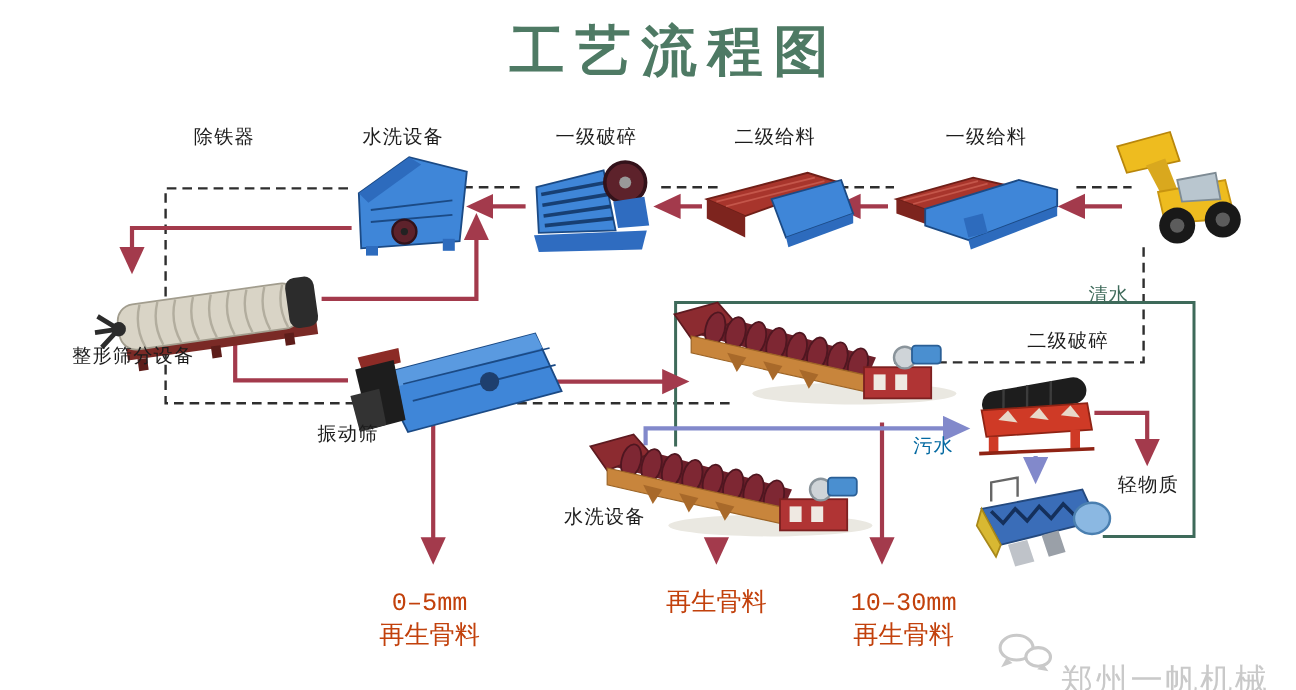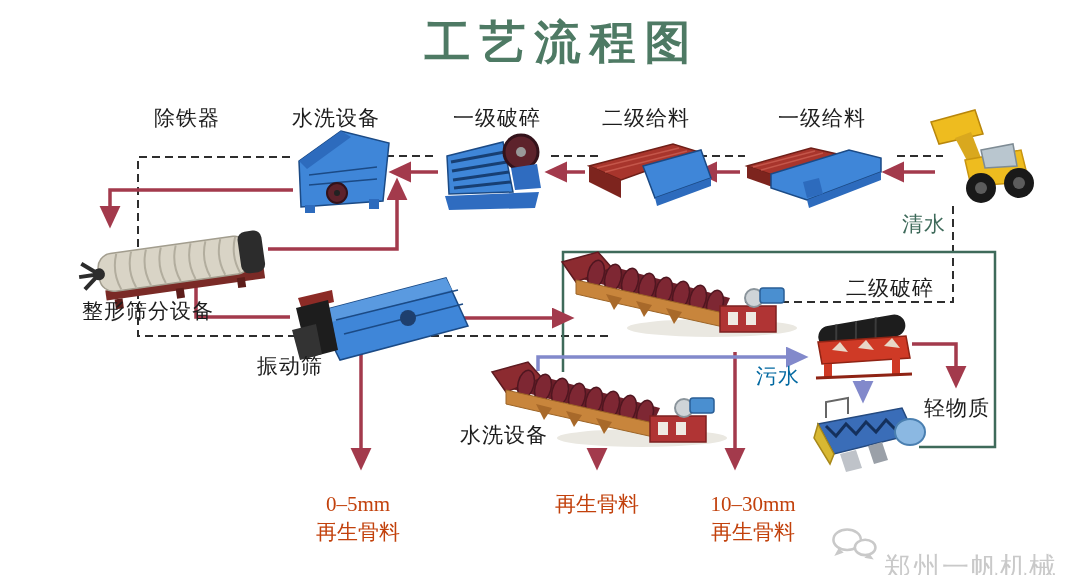--- a/index.html
+++ b/index.html
@@ -1,19 +1,19 @@
 <!DOCTYPE html>
 <html><head>
 <meta charset="utf-8">
 <style>
   html,body{margin:0;padding:0;background:#ffffff;}
   #stage{position:relative;width:1080px;height:575px;background:#ffffff;overflow:hidden;
-         font-family:Liberation Serif, serif;}
+         font-family:Liberation Mono, monospace;}
   #diagram-canvas{position:absolute;left:0;top:0;}
-  .lbl{position:absolute;color:#1c1c1c;font-size:21px;font-weight:500;white-space:nowrap;
+  .lbl{position:absolute;color:#1c1c1c;font-size:16px;font-weight:500;white-space:nowrap;
        transform:translateX(-50%);letter-spacing:1px;}
   .green{color:#3e6a5a;}
   .purple-lbl{color:#0369a1;}
   #page-title{position:absolute;left:562px;top:12px;transform:translateX(-50%);
        font-size:46px;font-weight:bold;color:#4e7a64;letter-spacing:9px;white-space:nowrap;}
   .out{position:absolute;text-align:center;transform:translateX(-50%);
        font-size:21px;font-weight:500;color:#c2410c;line-height:1.35;}
   .out .size{letter-spacing:0;}
   #watermark{position:absolute;left:830px;top:503px;display:flex;align-items:center;gap:6px;
        color:#c9c9c9;}
@@ -195,26 +195,26 @@
   </svg>
 
   <div id="page-title">工艺流程图</div>
 
   <div class="lbl" style="left:187px;top:104px;">除铁器</div>
   <div class="lbl" style="left:336px;top:104px;">水洗设备</div>
   <div class="lbl" style="left:497px;top:104px;">一级破碎</div>
   <div class="lbl" style="left:646px;top:104px;">二级给料</div>
   <div class="lbl" style="left:822px;top:104px;">一级给料</div>
 
-  <div class="lbl" style="left:111px;top:297px;margin-left:37px;">整形筛分设备</div>
+  <div class="lbl" style="left:111px;top:287px;">整形筛分设备</div>
   <div class="lbl" style="left:290px;top:352px;">振动筛</div>
   <div class="lbl" style="left:504px;top:421px;">水洗设备</div>
   <div class="lbl" style="left:890px;top:274px;">二级破碎</div>
 
-  <div class="lbl green" style="left:924px;top:210px;text-align:right;">清水</div>
+  <div class="lbl green" style="left:924px;top:236px;text-align:right;">清水</div>
   <div class="lbl purple-lbl" style="left:778px;top:362px;">污水</div>
   <div class="lbl" style="left:957px;top:394px;">轻物质</div>
 
   <div class="out" style="left:358px;top:490px;">
     <div class="size">0–5mm</div>
     <div>再生骨料</div>
   </div>
   <div class="out" style="left:597px;top:490px;">
     <div>再生骨料</div>
   </div>

